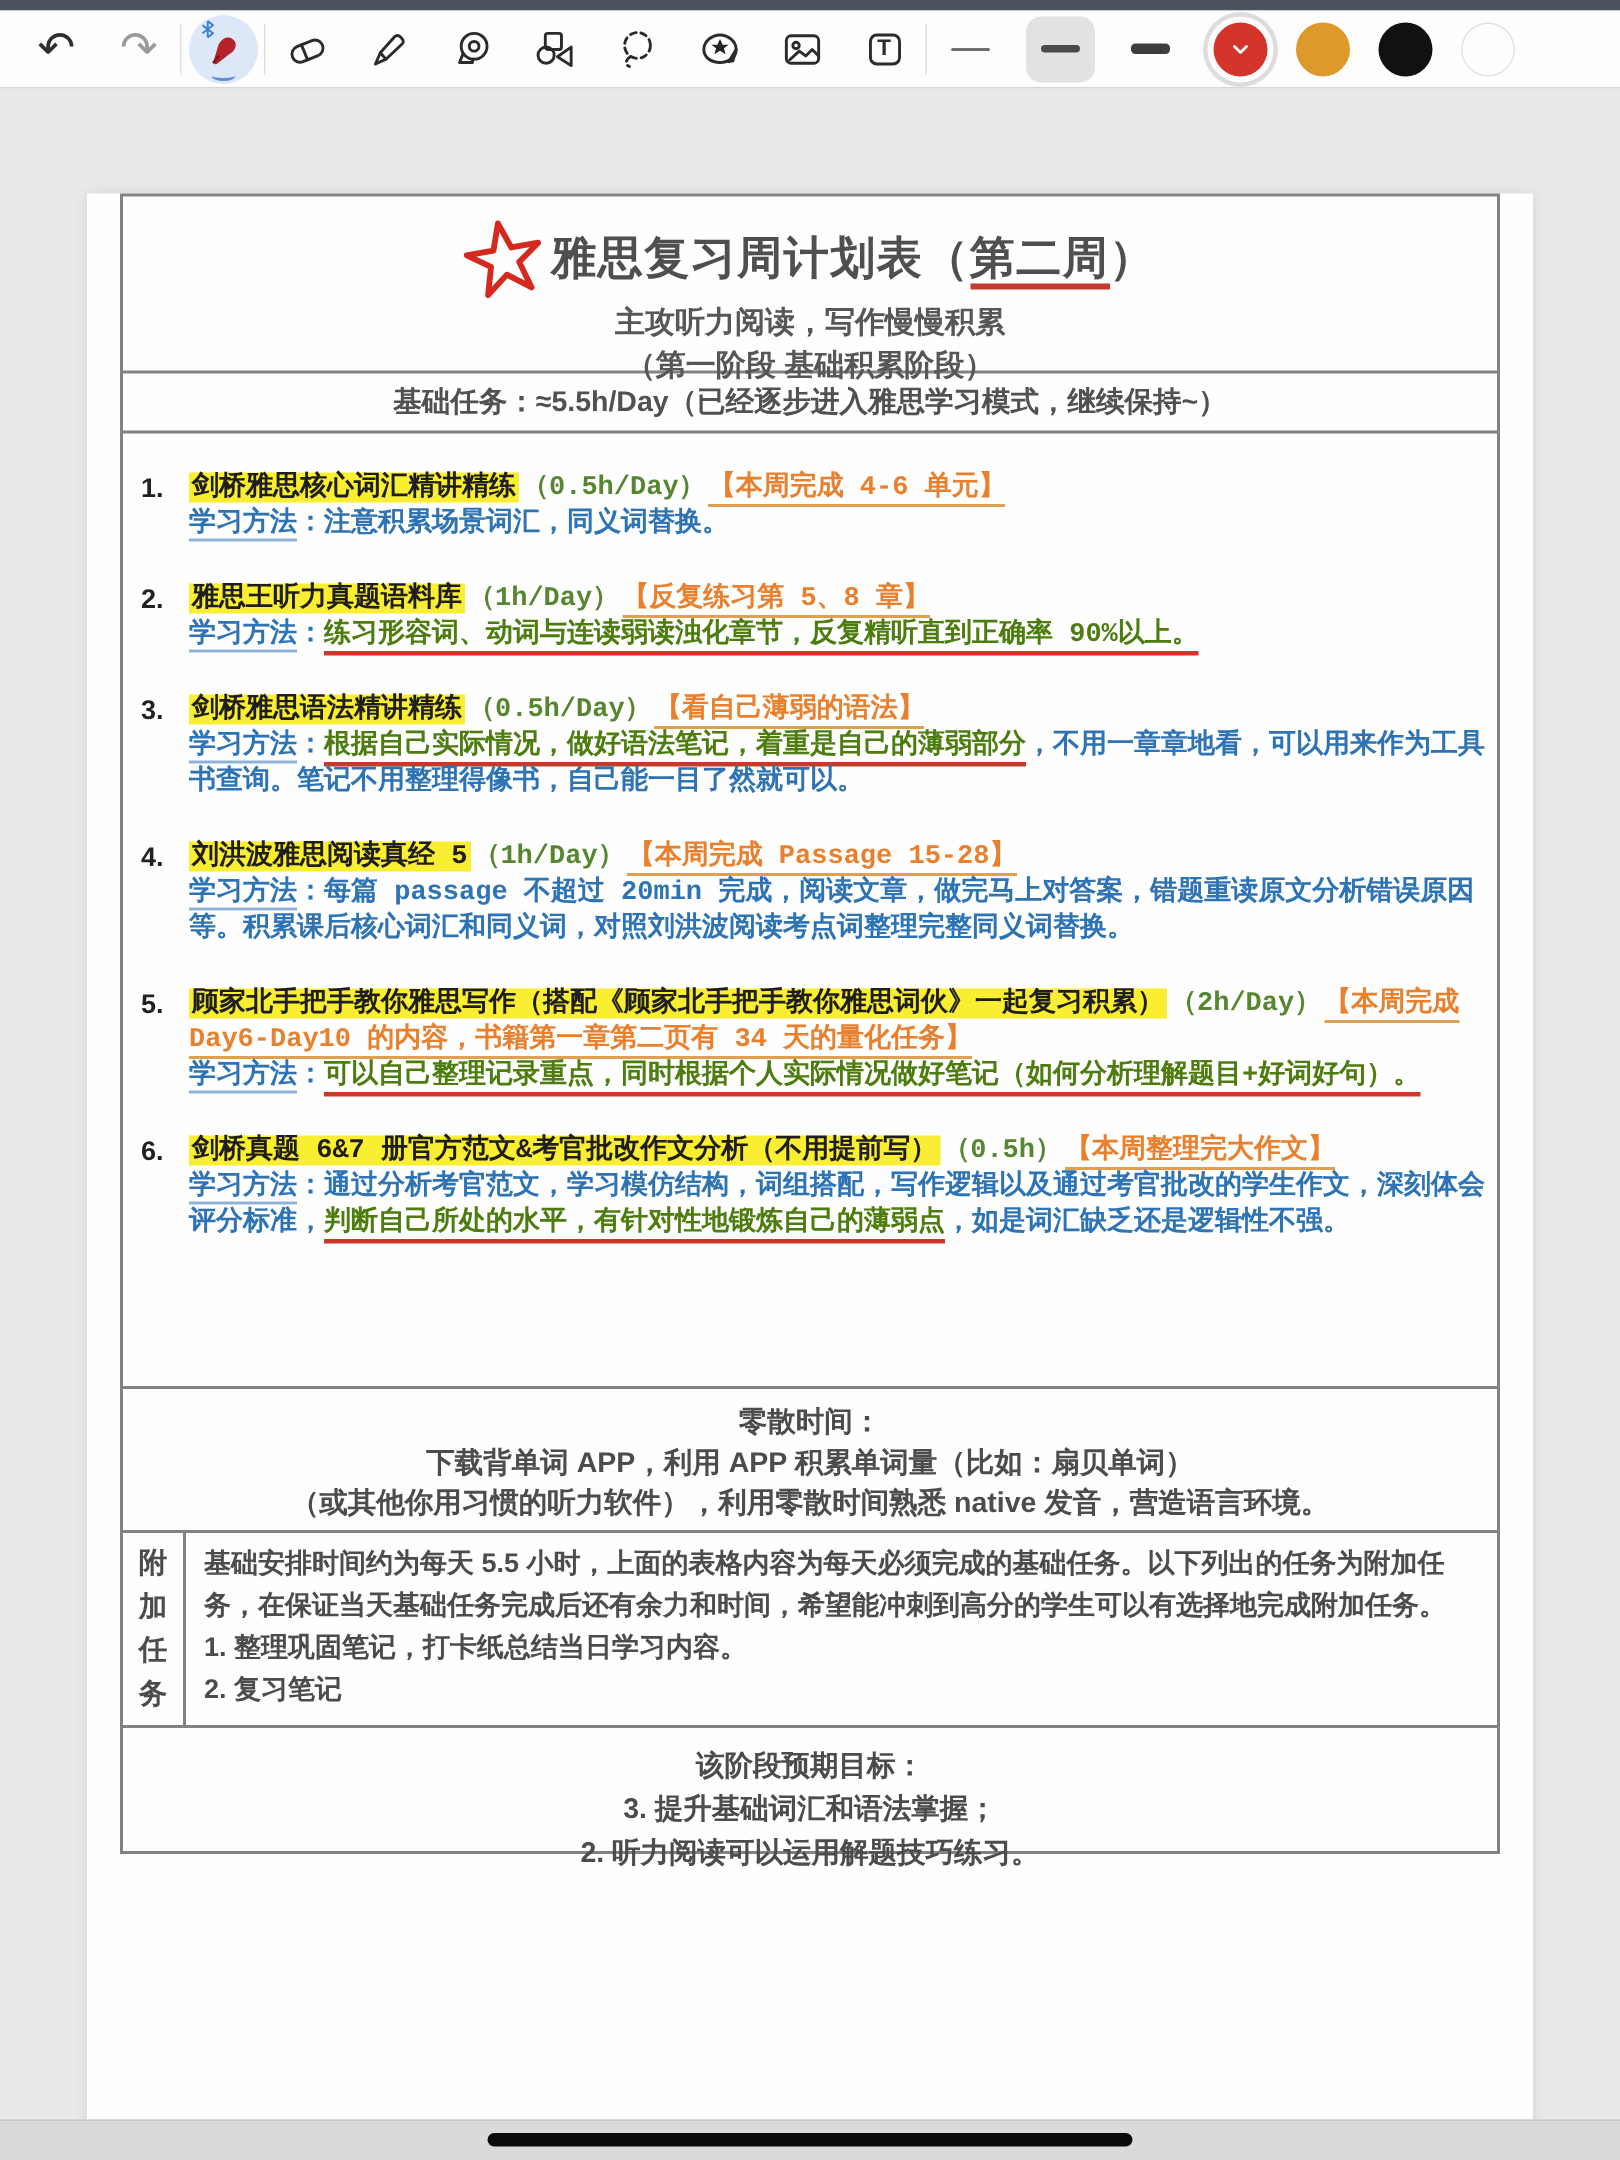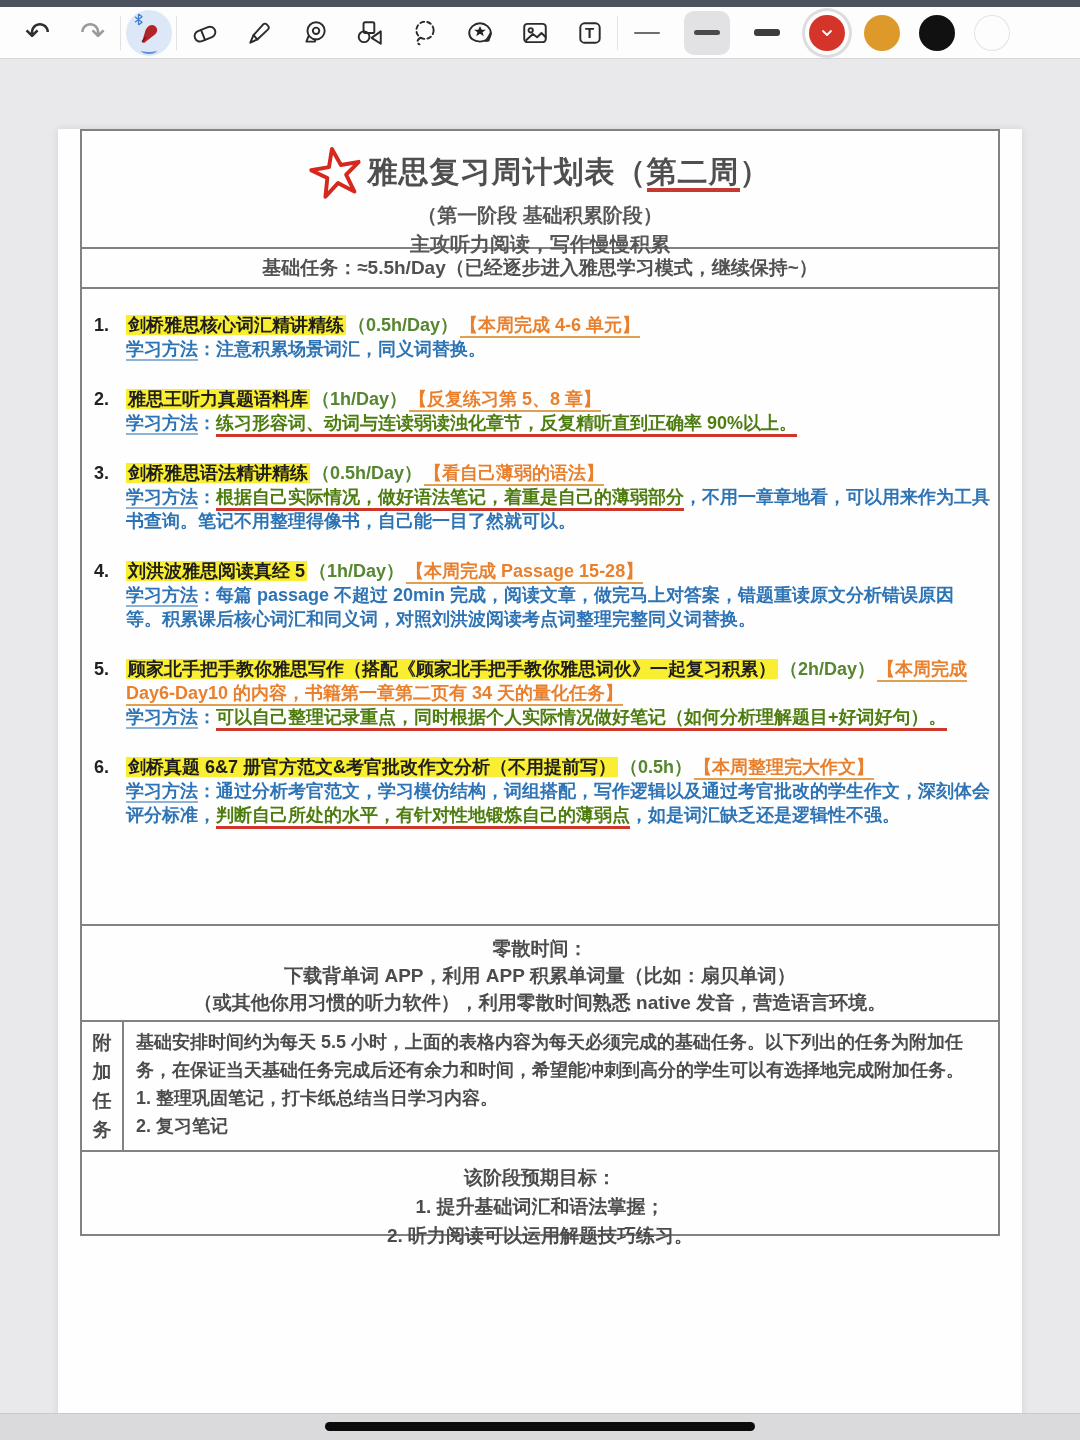--- a/index.html
+++ b/index.html
@@ -42,21 +42,21 @@
   .week { border-bottom:4px solid #c53a30; padding-bottom:0px; }
   .hdr-sub { font-size:20px; font-weight:bold; color:#575757; line-height:29px; }
 
   
   .taskbar { height:40px; display:flex; align-items:center; justify-content:center; font-size:19px; font-weight:bold; color:#515151; }
 
   
   .mainlist { min-height:637px; padding:24px 8px 0 8px; }
   .item { display:flex; margin-bottom:26px; font-size:18px; font-weight:bold; line-height:24px; }
   .inum { width:36px; flex:0 0 auto; color:#222; padding-left:4px; }
-  .ibody { flex:1; }
+  .ibody { flex:1;font-family:Liberation Mono, monospace; }
   .hl { background:#f9ee32; color:#1e1e1e; padding:0 2px; }
   .time { color:#56862f; padding:0 2px; }
   .goal { color:#e8802e; border-bottom:2px solid #dfa051; padding-bottom:1px; }
   .mlab { color:#2e74b5; border-bottom:2px solid #8fb3d6;text-align:right; }
   .mcol { color:#2e74b5; }
   .m-blue { color:#2e74b5; }
   .m-red { color:#4d7c0f; border-bottom:3px solid #cd372a; padding-bottom:1px; }
 
   
   .scattered { height:96px; text-align:center; font-size:19px; font-weight:bold; color:#4c4c4c; line-height:27px; padding-top:9px; }
@@ -179,22 +179,22 @@
     <div class="page">
       <div class="sheet">
 
         <div class="row hdr">
           <div class="hdr-title-line">
             <svg class="star-svg" width="52" height="58" viewBox="0 0 60 62">
               <path d="M30 4 L37 24 L58 24 L41 36 L47 57 L30 44 L13 57 L19 36 L2 24 L23 24 Z" fill="none" stroke="#d5281e" stroke-width="4.5" stroke-linejoin="round"></path>
             </svg>
             <span class="hdr-title"><span>雅思复习周计划表（</span><span class="week">第二周</span><span>）</span></span>
           </div>
+          <div class="hdr-sub">主攻听力阅读，写作慢慢积累</div>
           <div class="hdr-sub">（第一阶段 基础积累阶段）</div>
-          <div class="hdr-sub">主攻听力阅读，写作慢慢积累</div>
         </div>
 
         <div class="row taskbar">基础任务：≈5.5h/Day（已经逐步进入雅思学习模式，继续保持~）</div>
 
         <div class="row mainlist">
 
           <div class="item">
             <span class="inum">1.</span>
             <div class="ibody">
               <div><span class="hl">剑桥雅思核心词汇精讲精练</span><span class="time">（0.5h/Day）</span><span class="goal">【本周完成 4-6 单元】</span></div>
@@ -259,21 +259,21 @@
           </div>
           <div class="add-body">
             <div>基础安排时间约为每天 5.5 小时，上面的表格内容为每天必须完成的基础任务。以下列出的任务为附加任务，在保证当天基础任务完成后还有余力和时间，希望能冲刺到高分的学生可以有选择地完成附加任务。</div>
             <div>1.  整理巩固笔记，打卡纸总结当日学习内容。</div>
             <div>2.  复习笔记</div>
           </div>
         </div>
 
         <div class="row goals">
           <div>该阶段预期目标：</div>
-          <div>1.  提升基础词汇和语法掌握；</div>
+          <div>3.  提升基础词汇和语法掌握；</div>
           <div>2.  听力阅读可以运用解题技巧练习。</div>
         </div>
 
       </div>
     </div>
   </div>
 
   <div class="bottombar">
     <div class="home-indicator"></div>
   </div>

